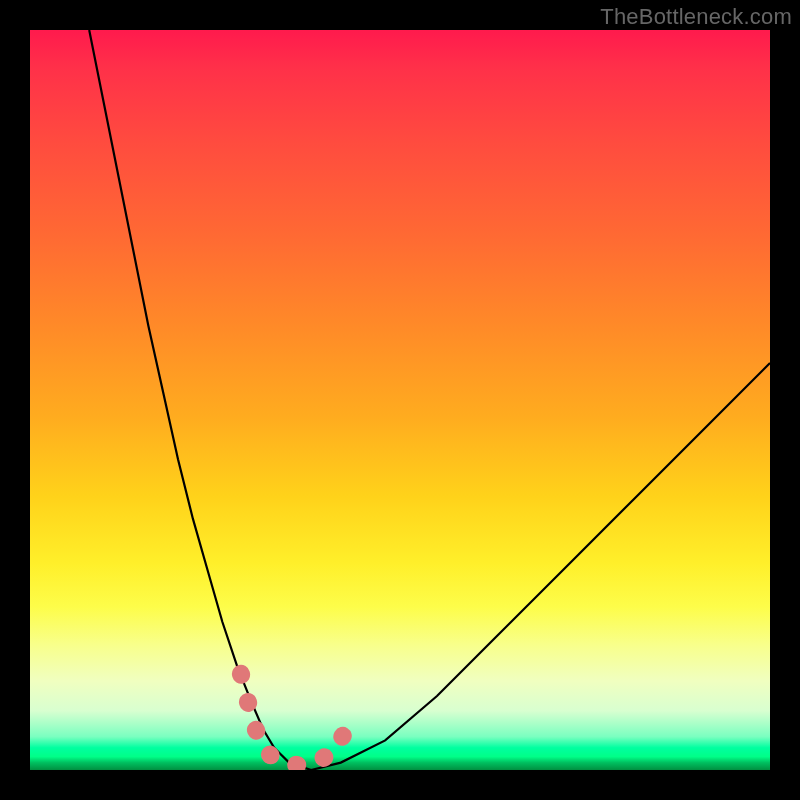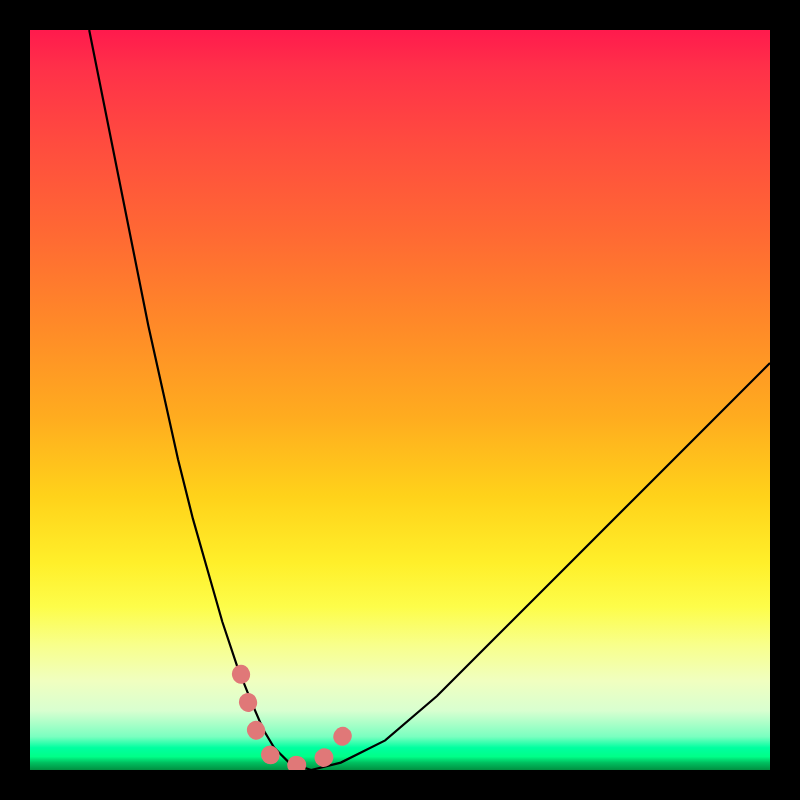--- a/index.html
+++ b/index.html
@@ -64,13 +64,14 @@
 </head>
 <body>
 
 <div class="frame">
   <div class="plot">
     <svg viewBox="0 0 740 740" width="740" height="740">
       <path id="curve-path" fill="none" stroke="#000" stroke-width="2.2" d="M 59.2 0.0 L 74.0 74.0 L 88.8 148.0 L 103.6 222.0 L 118.4 296.0 L 133.2 362.6 L 148.0 429.2 L 162.8 488.4 L 177.6 540.2 L 192.4 592.0 L 207.2 636.4 L 222.0 673.4 L 233.1 699.3 L 244.2 717.8 L 259.0 732.6 L 281.2 740.0 L 310.8 732.6 L 355.2 710.4 L 407.0 666.0 L 466.2 606.8 L 532.8 540.2 L 606.8 466.2 L 680.8 392.2 L 740.0 333.0"></path>
       <path id="marker-path" fill="none" stroke="#e07878" stroke-width="18" stroke-linecap="round" stroke-linejoin="round" stroke-dasharray="1 28" d="M 210.9 643.8 L 218.3 673.4 L 225.7 699.3 L 233.1 717.8 L 244.2 728.9 L 259.0 734.1 L 273.8 735.6 L 288.6 731.1 L 303.4 721.5 L 314.5 703.0 L 321.9 680.8"></path>
     </svg>
   </div>
+  <div class="watermark">TheBottleneck.com</div>
 </div>
 
 </body></html>

